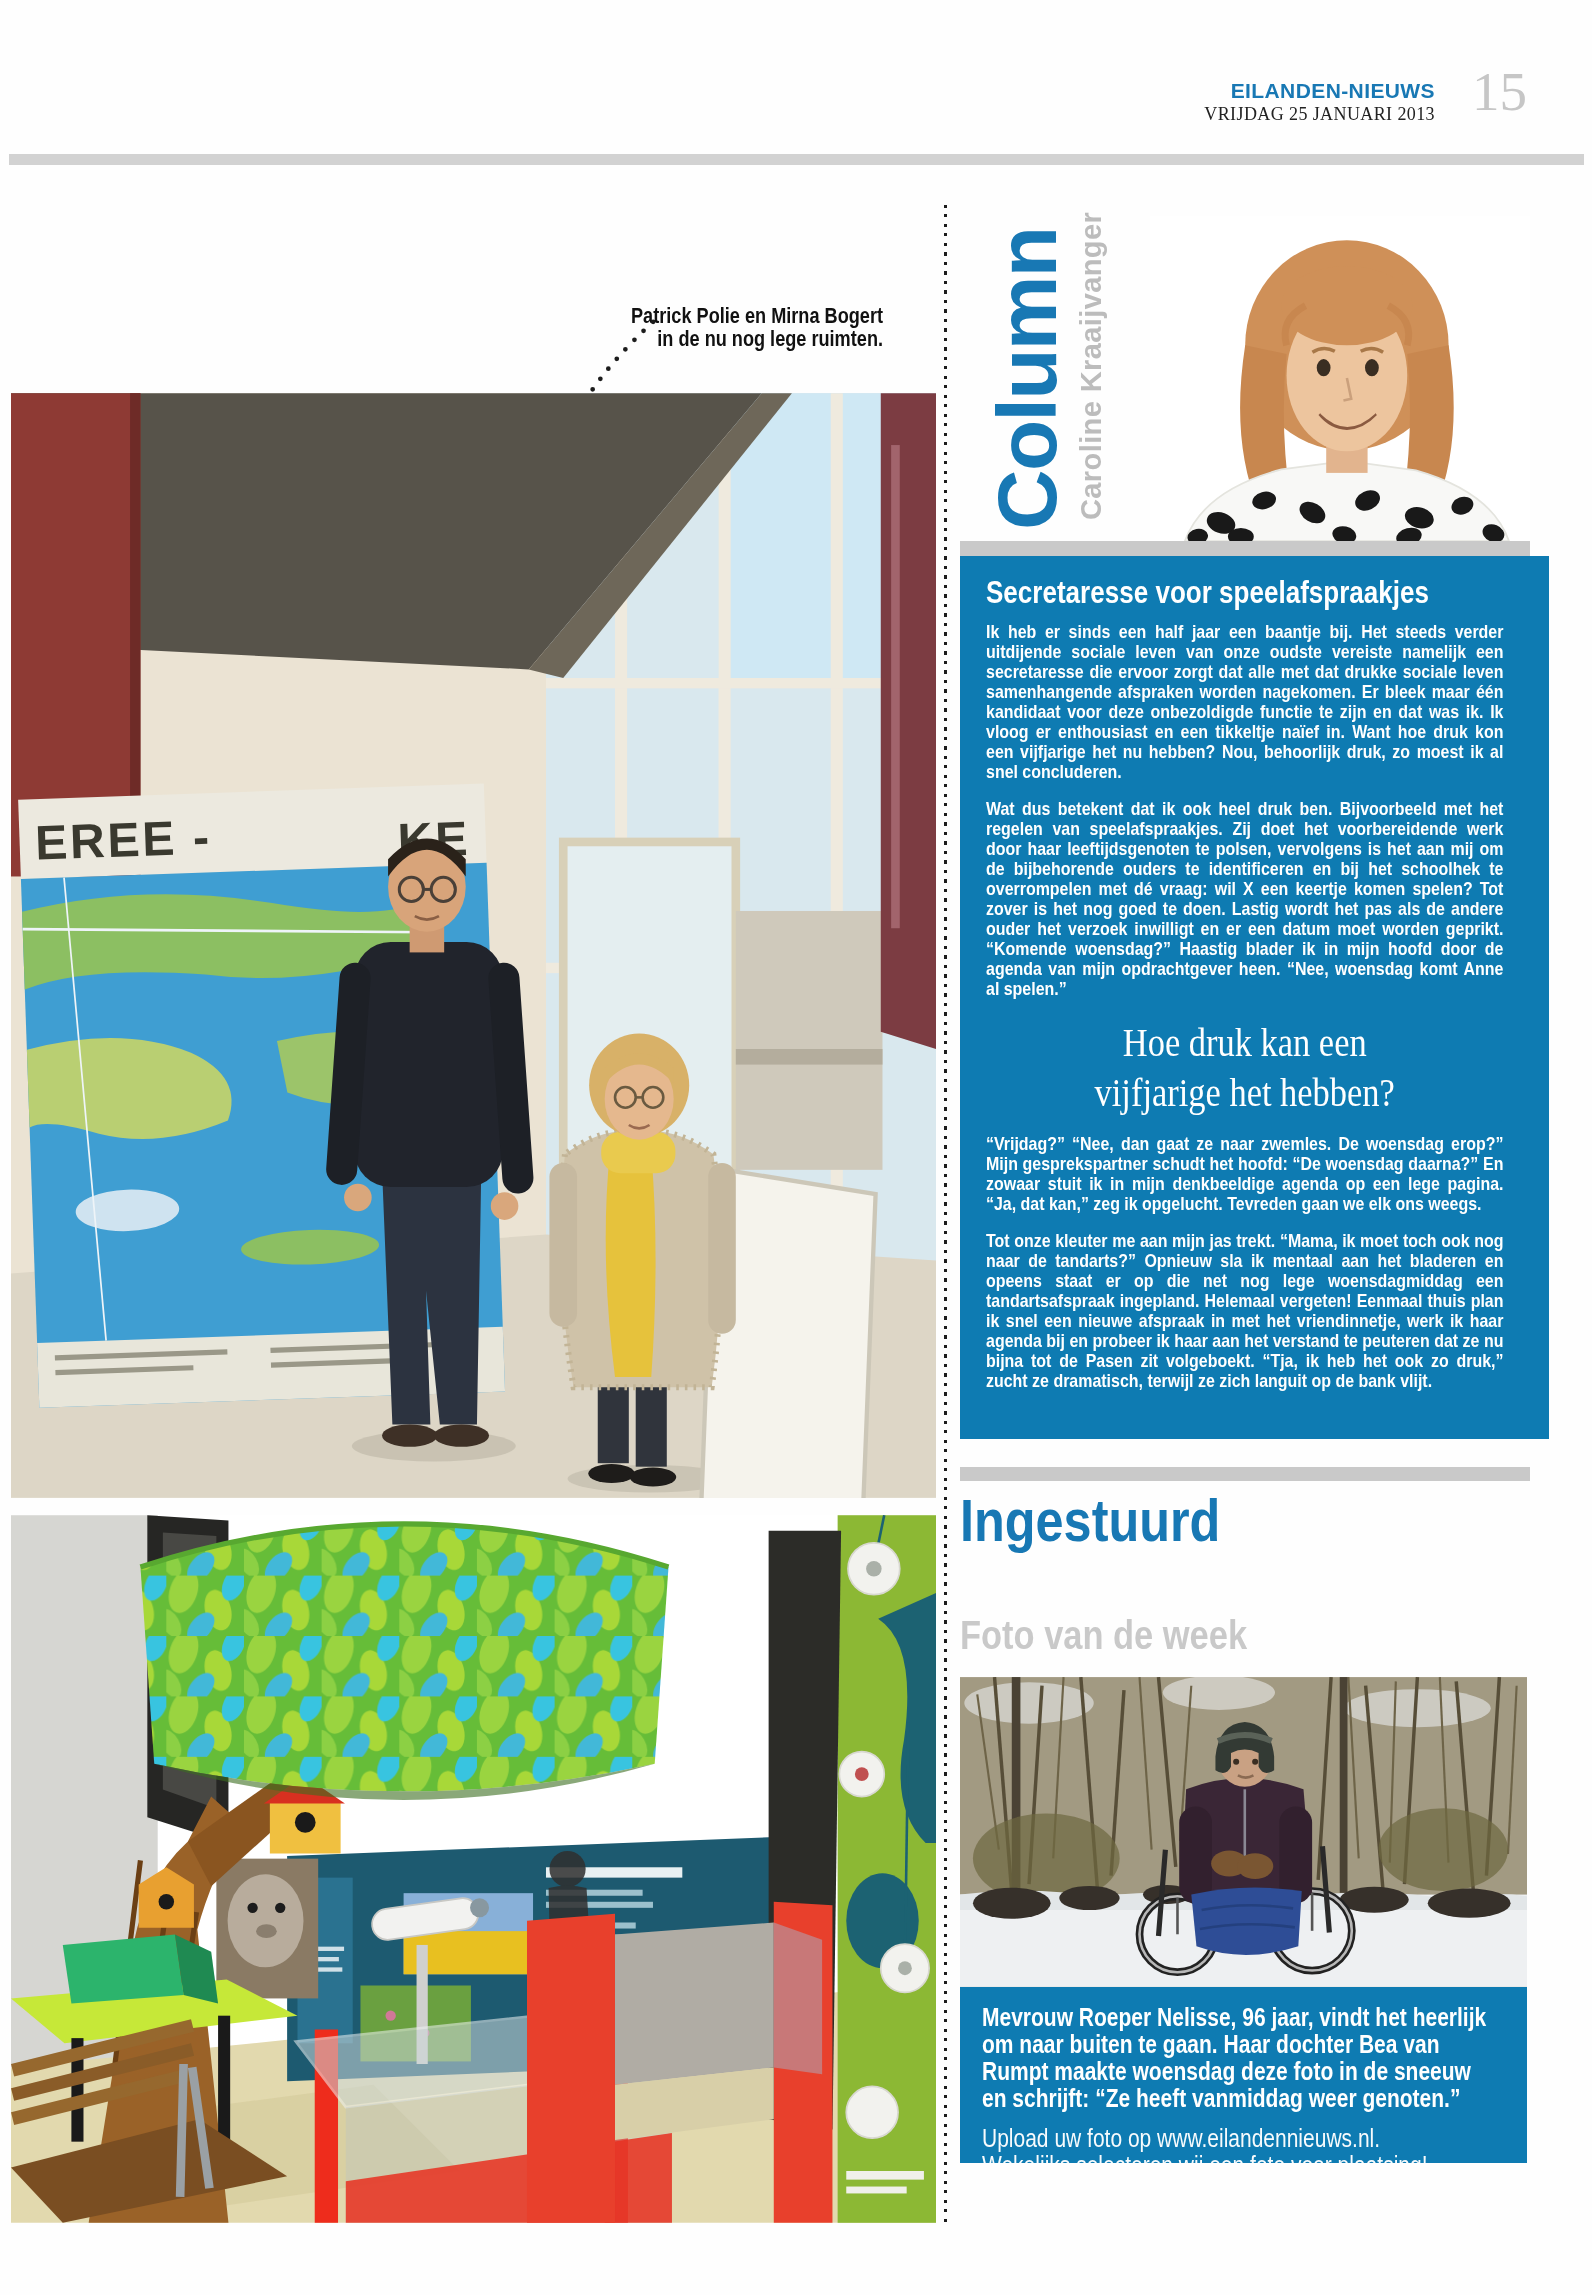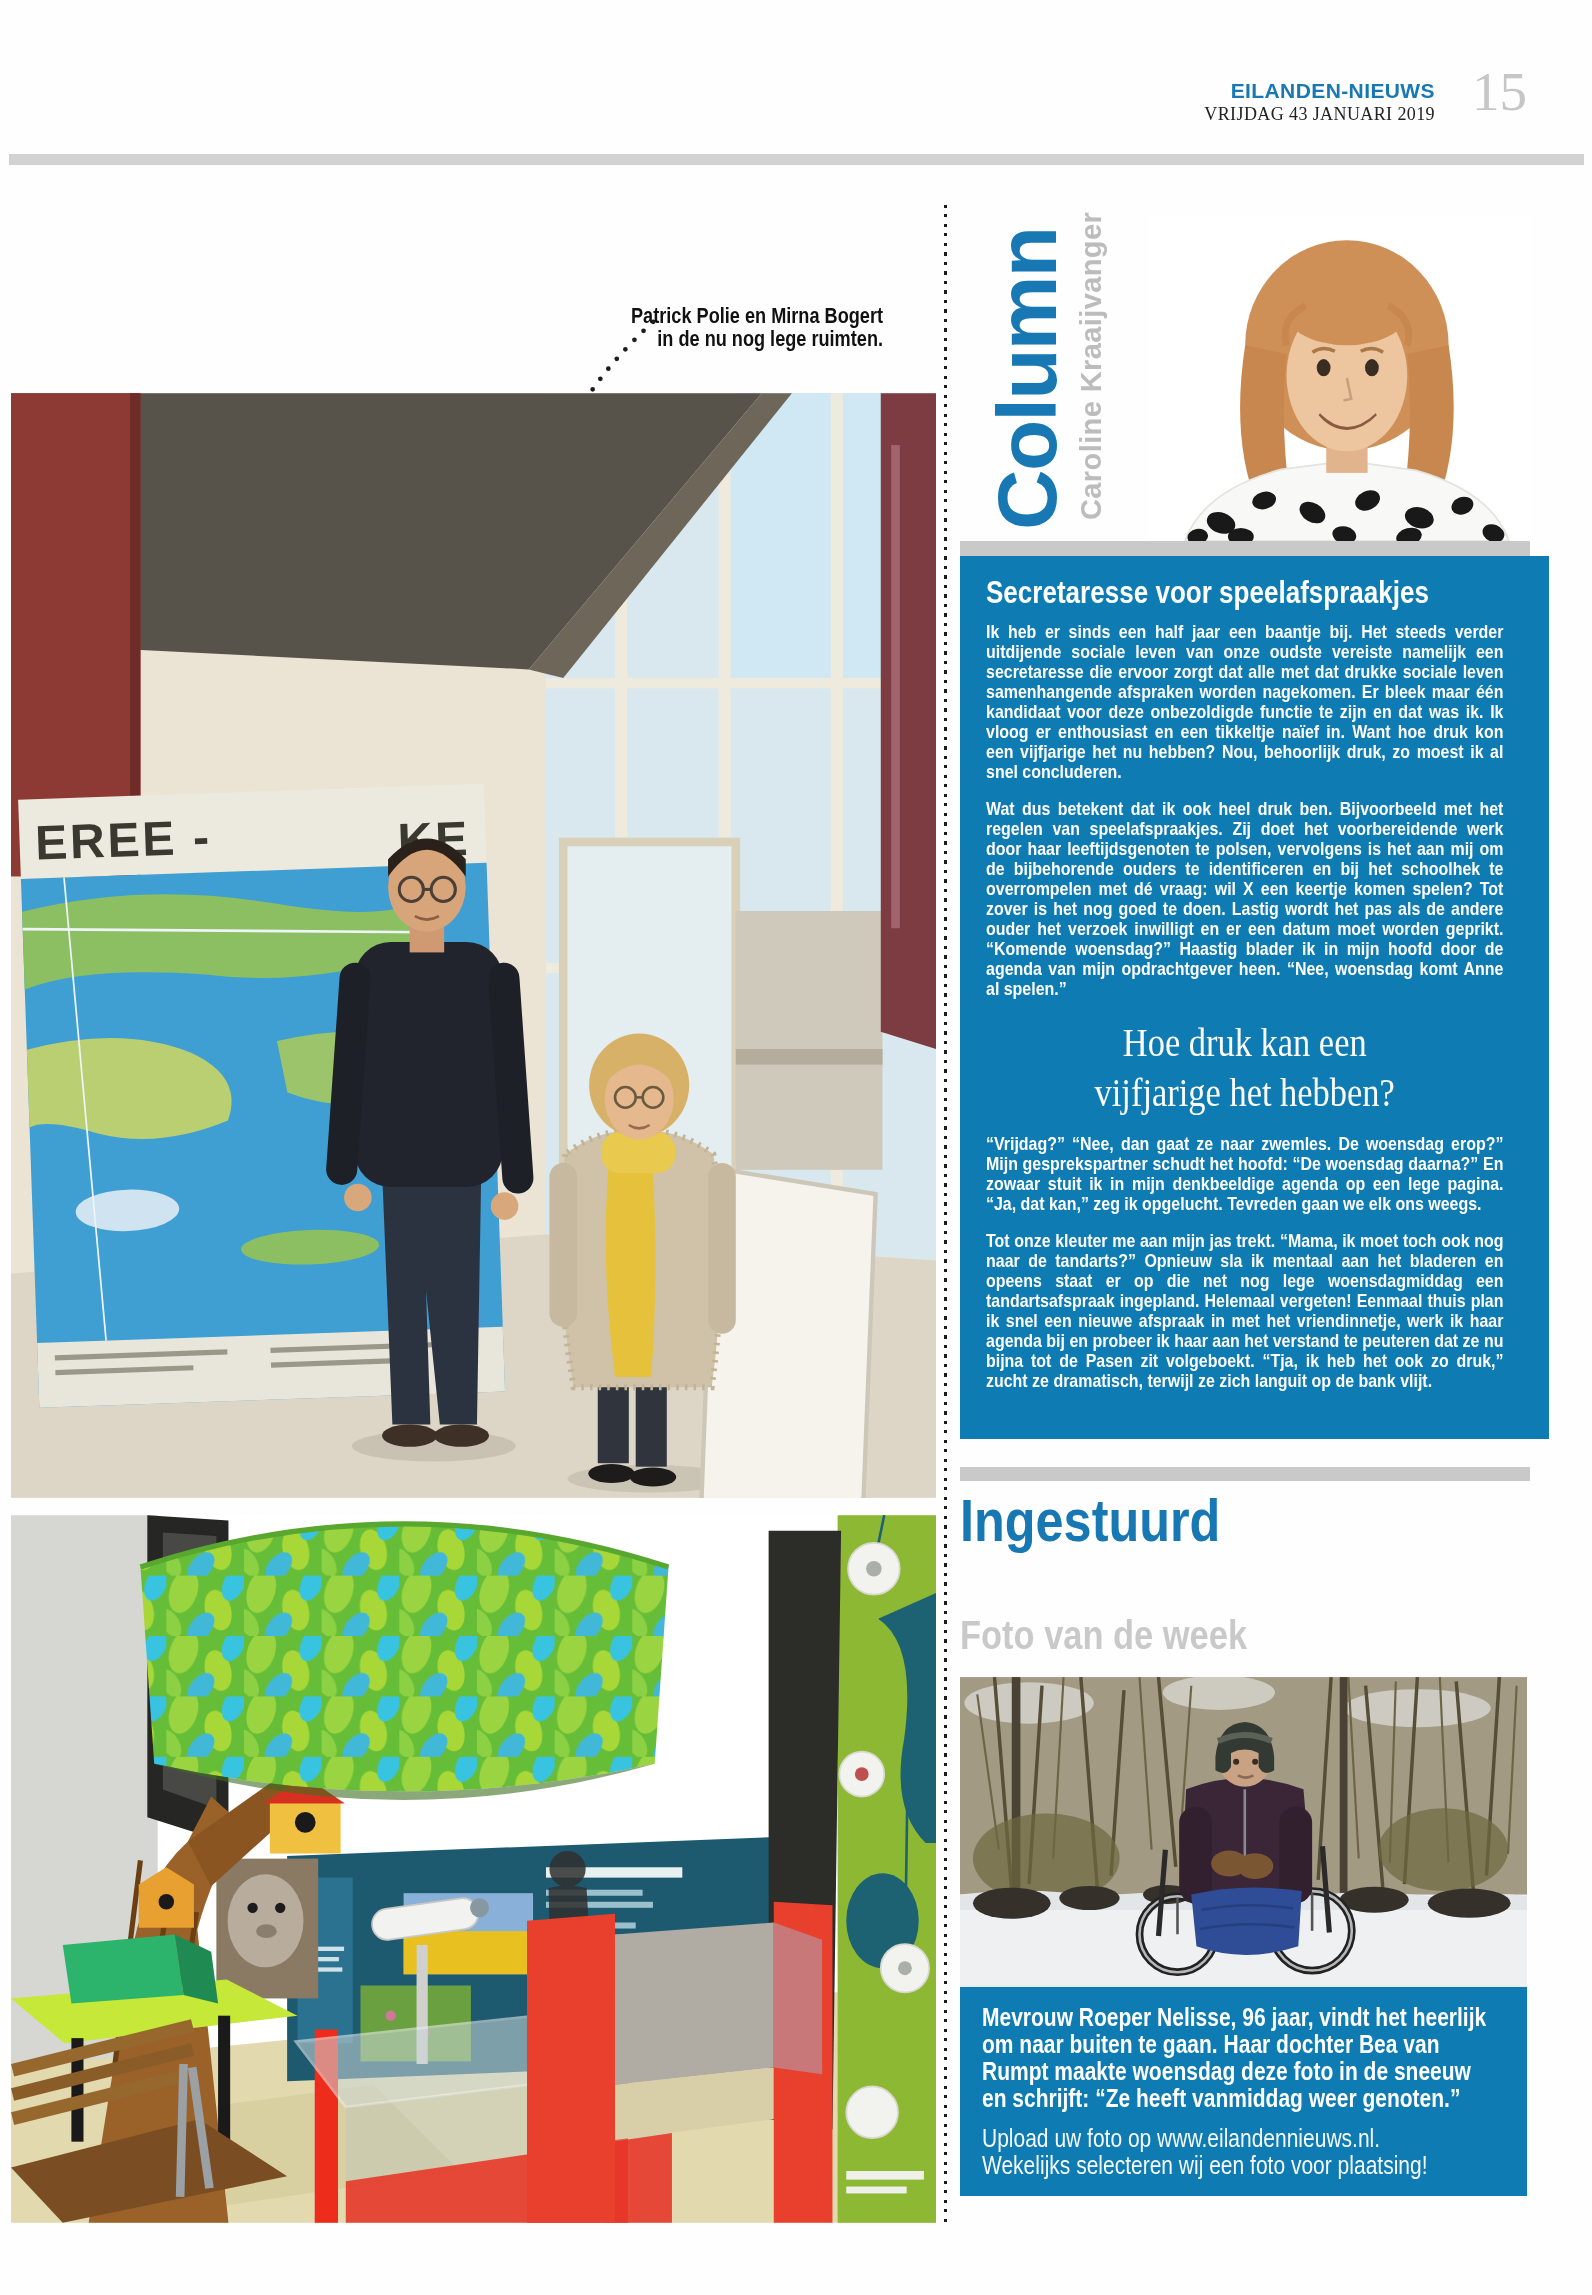--- a/index.html
+++ b/index.html
@@ -27,33 +27,33 @@
   .bluebox{top:556px;left:960px;width:589px;height:883px;background:#0e7bb2;overflow:hidden;}
   .bluebox-inner{position:absolute;left:26px;top:19px;width:616px;transform:scaleX(.84);transform-origin:0 0;color:#fff;}
   .art-title{font-size:31px;font-weight:bold;margin:0 0 12px 0;line-height:35px;}
   .art-p{font-size:19px;font-weight:bold;line-height:20px;text-align:justify;margin:0 0 17.3px 0;}
   .pullquote{font-family:"Liberation Serif",serif;font-size:41px;font-weight:normal;text-align:center;
              line-height:50px;margin:15.5px 0 17.3px 0;}
   .ingestuurd{top:1486px;left:960px;font-size:60px;font-weight:bold;color:#1878b4;
               transform:scaleX(.84);transform-origin:0 0;white-space:nowrap;}
   .fotoweek{top:1612px;left:960px;font-size:41px;font-weight:bold;color:#c9c9c9;
             transform:scaleX(.84);transform-origin:0 0;white-space:nowrap;}
-  .captionbox{top:1987px;left:960px;width:567px;height:209px;background:#0e7bb2;overflow:hidden;}
+  .captionbox{top:1987px;left:960px;width:567px;height:176px;background:#0e7bb2;overflow:hidden;}
   .captionbox-inner{position:absolute;left:22.4px;top:17.3px;width:604px;transform:scaleX(.84);transform-origin:0 0;color:#fff;}
   .cap-bold{font-size:25px;font-weight:bold;line-height:27px;margin:0;}
   .cap-note{font-size:25px;font-weight:normal;line-height:27px;margin:13px 0 0 0;opacity:.97;}
   svg text{font-family:"Liberation Sans",sans-serif;}
 </style>
 </head>
 <body>
 
 <div class="page">
 
   <div class="abs brand">EILANDEN-NIEUWS</div>
-  <div class="abs mdate">VRIJDAG 43 JANUARI 2019</div>
+  <div class="abs mdate">VRIJDAG 25 JANUARI 2013</div>
   <div class="abs pageno">15</div>
   <div class="abs toprule"></div>
 
   <div class="abs photo-caption">
     <div>Patrick Polie en Mirna Bogert</div>
     <div>in de nu nog lege ruimten.</div>
   </div>
   <svg class="abs" style="left:516px;top:307px;" width="147" height="285" viewBox="0 0 170 330">
     <path d="M30,322 C20,240 34,130 160,16" fill="none" stroke="#1c1c1c" stroke-width="5.5" stroke-linecap="round" stroke-dasharray="0 15"></path>
   </svg>

